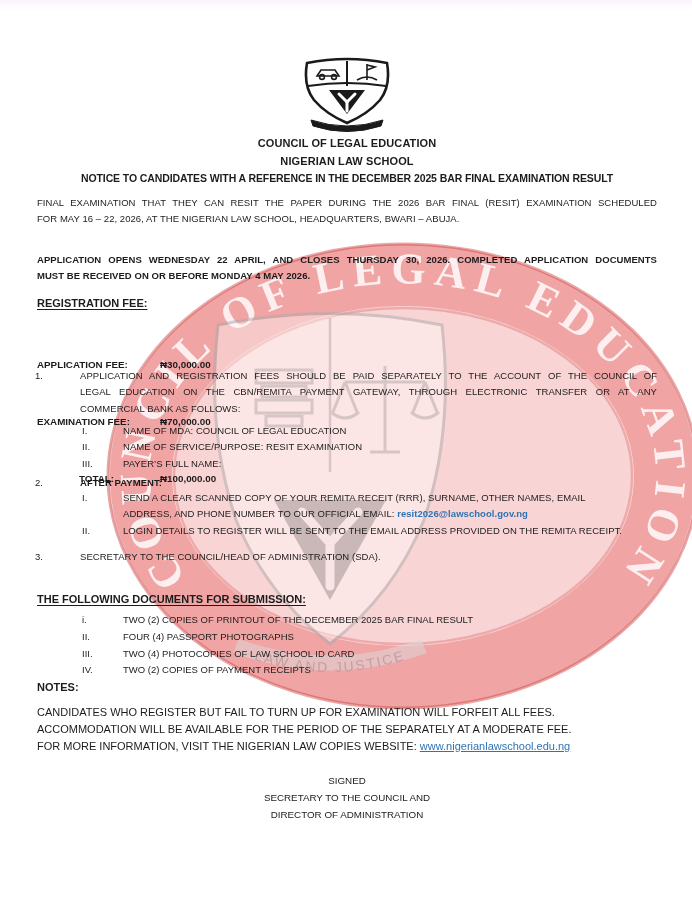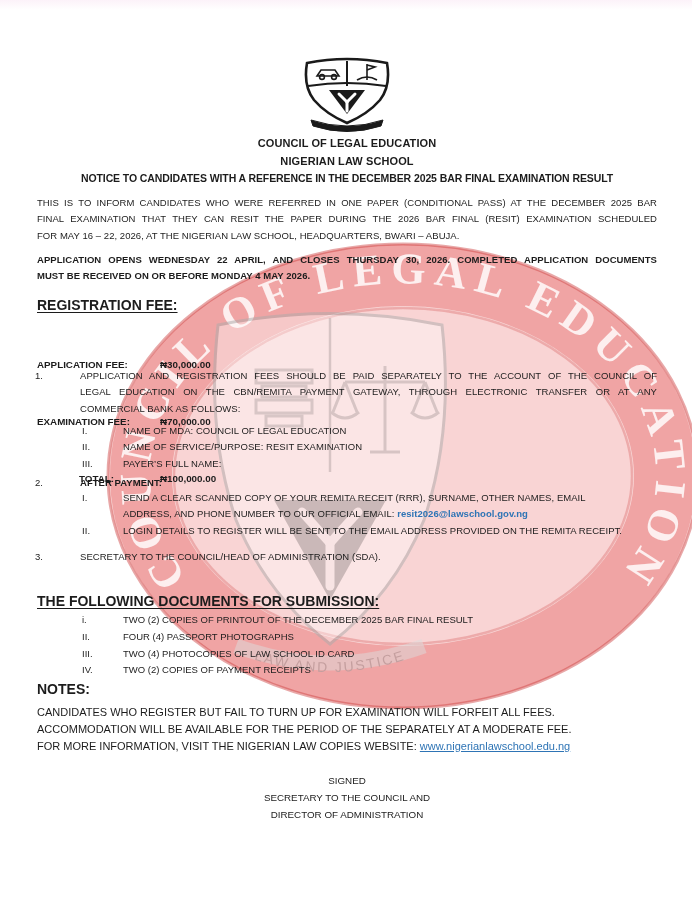--- a/index.html
+++ b/index.html
@@ -11,21 +11,21 @@
   .col{position:absolute;left:37px;width:620px;}
   .center{text-align:center;}
   .b{font-weight:bold;}
   .u{text-decoration:underline;text-decoration-thickness:1.3px;text-underline-offset:2px;}
   .org{top:135px;font-size:11px;font-weight:bold;line-height:17.5px;letter-spacing:0.1px;}
   .title{top:172px;font-size:10.5px;font-weight:bold;letter-spacing:-0.1px;}
   .para{font-size:9.5px;line-height:16.4px;letter-spacing:0.05px;}
   .jl{text-align:justify;text-align-last:justify;}
   .ll{text-align:left;}
   .bold-para{font-weight:bold;}
-  .h-sec{font-size:14px;font-weight:bold;}
+  .h-sec{font-size:11px;font-weight:bold;}
   .feet{top:316px;font-size:9.8px;line-height:17.2px;font-weight:bold;}
   .fee-row{position:relative;height:17.2px;margin-top:40px;}
   .fee-label{position:absolute;left:0;}
   .fee-label.tot{left:42px;}
   .fee-value{position:absolute;left:123px;}
   .numrow{position:relative;}
   .nm{position:absolute;left:-2px;top:0;}
   .nbody{position:absolute;left:43px;top:0;width:577px;}
   .subrow{position:relative;height:16.3px;font-size:9.5px;letter-spacing:0.05px;}
   .sm{position:absolute;left:45px;top:0;}
@@ -121,21 +121,20 @@
     </div>
 
     <div class="col center org">
       <div>COUNCIL OF LEGAL EDUCATION</div>
       <div>NIGERIAN LAW SCHOOL</div>
     </div>
 
     <div class="col center title">NOTICE TO CANDIDATES WITH A REFERENCE IN THE DECEMBER 2025 BAR FINAL EXAMINATION RESULT</div>
 
     <div class="col para" style="top:195px;">
-      <div class="jl">THIS IS TO INFORM CANDIDATES WHO WERE REFERRED IN ONE PAPER (CONDITIONAL PASS) AT THE DECEMBER 2025 BAR</div>
       <div class="jl">FINAL EXAMINATION THAT THEY CAN RESIT THE PAPER DURING THE 2026 BAR FINAL (RESIT) EXAMINATION SCHEDULED</div>
       <div class="ll">FOR MAY 16 – 22, 2026, AT THE NIGERIAN LAW SCHOOL, HEADQUARTERS, BWARI – ABUJA.</div>
     </div>
 
     <div class="col para bold-para" style="top:252px;">
       <div class="jl">APPLICATION OPENS WEDNESDAY 22 APRIL, AND CLOSES THURSDAY 30, 2026. COMPLETED APPLICATION DOCUMENTS</div>
       <div class="ll">MUST BE RECEIVED ON OR BEFORE MONDAY 4 MAY 2026.</div>
     </div>
 
     <div class="col h-sec" style="top:297px;">

